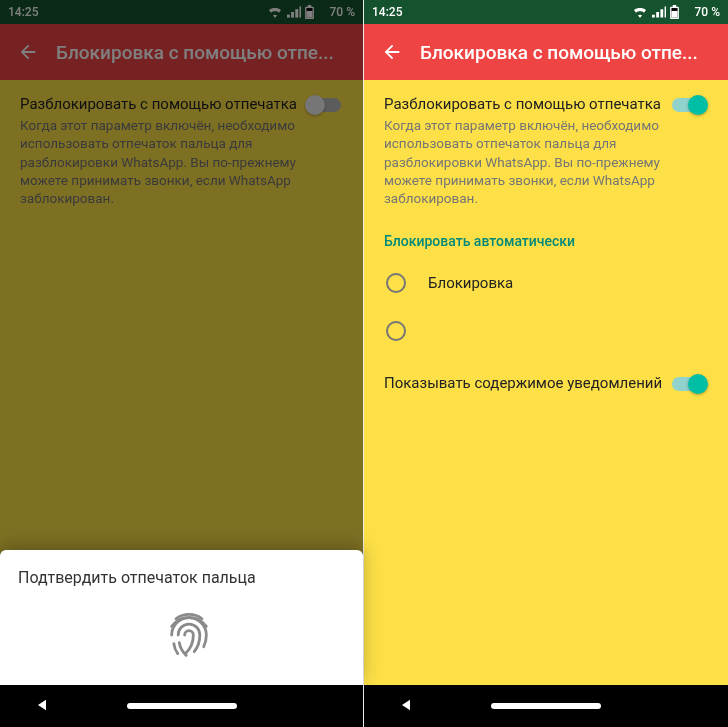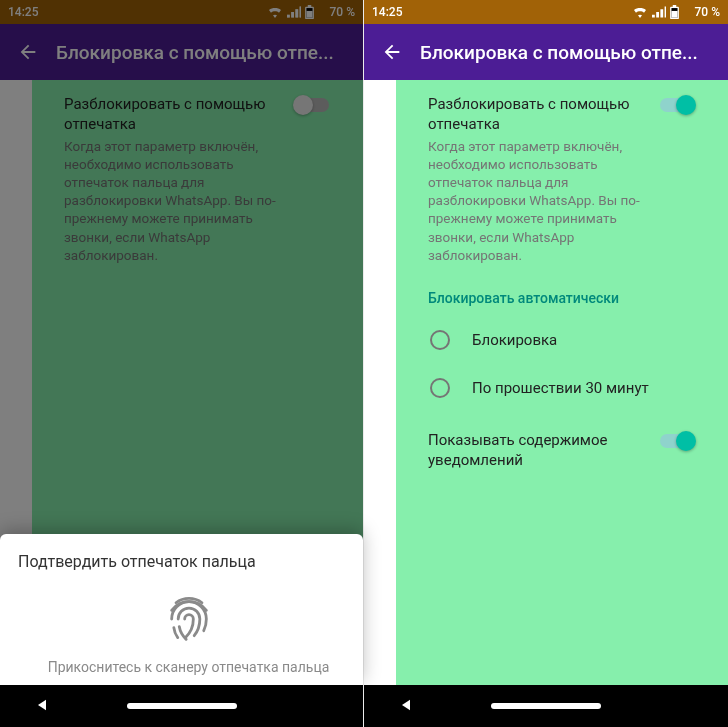--- a/index.html
+++ b/index.html
@@ -17,53 +17,52 @@
     background: #fff;
   }
   .phone.left { border-right: 1px solid rgba(0,0,0,0.08); }
 
   
   .statusbar {
     height: 24px;
     display: flex; align-items: center;
     padding: 0 8px;
     font-size: 12px; font-weight: 500;
-    background: #a16207; color: #fff;
+    background: #14532d; color: #fff;
   }
   .statusbar .time { flex: 0 0 auto; }
   .statusbar .spacer { flex: 1; }
   .statusbar .icons { display: flex; align-items: center; gap: 4px; }
   .statusbar .pct { margin-left: 12px; }
 
   
   .appbar {
     height: 56px;
-    background: #4c1d95;
+    background: #ef4444;
     color: #fff;
     display: flex; align-items: center;
     padding: 0 12px;
   }
   .appbar .back {
     width: 32px; height: 32px;
     display: flex; align-items: center; justify-content: center;
     margin-right: 12px;
     border-radius: 50%;
   }
   .appbar .title {
     font-size: 19px; font-weight: 500;
     white-space: nowrap; overflow: hidden; text-overflow: ellipsis;
   }
 
   
   .content {
     flex: 1;
-    background: #86efac;
-    padding: 14px 32px;
+    background: #fde047;
+    padding: 14px 20px;
     overflow: hidden;
-    margin-left: 32px;
   }
   .setting-row {
     display: flex; align-items: flex-start;
   }
   .setting-text { flex: 1; padding-right: 8px; }
   .setting-title {
     font-size: 15px; color: #222;
     line-height: 1.35;
   }
   .setting-desc {
@@ -224,21 +223,20 @@
           <path d="M6 4.5C7.7 3.2 9.8 2.5 12 2.5s4.3.7 6 2"></path>
           <path d="M4 8c2-2.7 5-4 8-4s6 1.3 8 4"></path>
           <path d="M4 12c0-4.4 3.6-8 8-8s8 3.6 8 8c0 2-.4 3.8-1.2 5.4"></path>
           <path d="M7 12c0-2.8 2.2-5 5-5s5 2.2 5 5c0 3-.9 5.6-2.6 7.7"></path>
           <path d="M10 12c0-1.1.9-2 2-2s2 .9 2 2c0 3.4-1.3 6.3-3.6 8.5"></path>
           <path d="M7.5 15.5c.4 2.3 1.5 4.3 3.2 5.9"></path>
           <path d="M5 16c.2 1.7.8 3.3 1.8 4.6"></path>
         </g>
       </svg>
     </div>
-    <div class="sheet-hint">Прикоснитесь к сканеру отпечатка пальца</div>
   </div>
 
   <div class="navbar">
     <svg class="backnav" width="16" height="16" viewBox="0 0 24 24">
         <path fill="#fff" d="M18 4v16L6 12z"></path>
       </svg>
     <div class="pill"></div>
   </div>
 </div>
 
@@ -285,21 +283,20 @@
     </div>
 
     <div class="section-header">Блокировать автоматически</div>
 
     <div class="radio-row">
       <div class="radio"></div>
       <div class="radio-label">Блокировка</div>
     </div>
     <div class="radio-row">
       <div class="radio"></div>
-      <div class="radio-label">По прошествии 30 минут</div>
     </div>
 
     <div class="setting-row notif-block">
       <div class="setting-text">
         <div class="setting-title">Показывать содержимое уведомлений</div>
       </div>
       <div class="switch on">
           <div class="thumb"></div>
         </div>
     </div>

